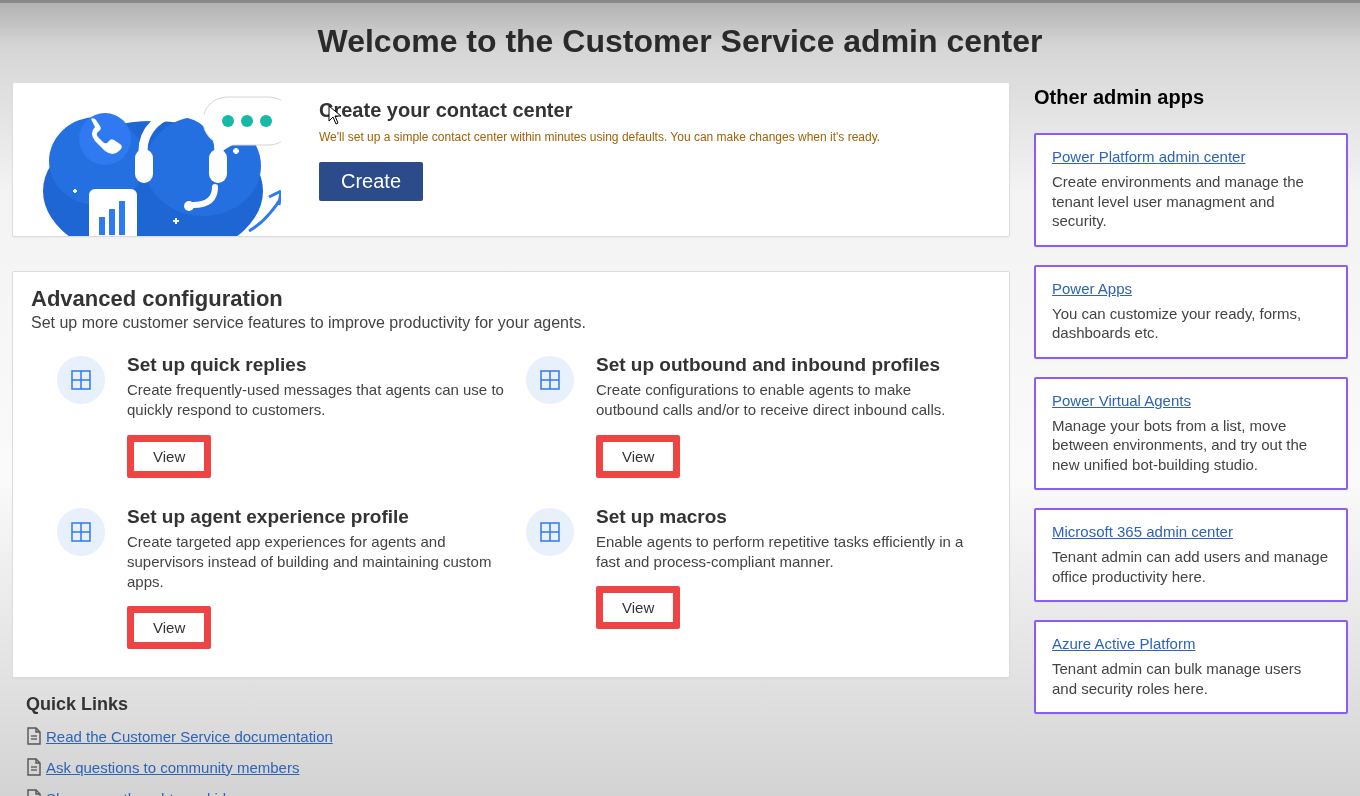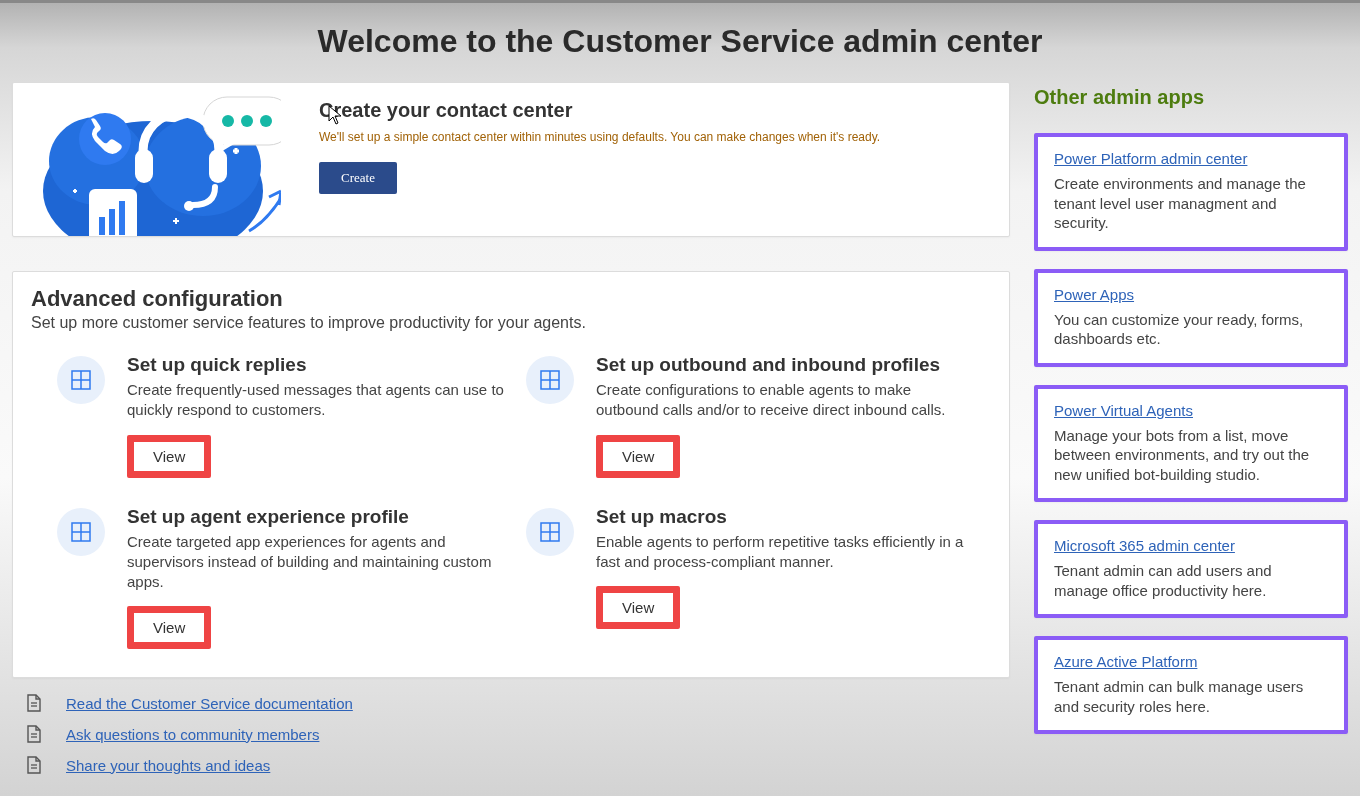--- a/index.html
+++ b/index.html
@@ -73,24 +73,23 @@
   .hero-body p {
     margin: 0 0 18px 0;
     font-size: 12px;
     color: #a16207;
   }
   .btn-primary {
     background: #2b4b8b;
     color: #fff;
     border: none;
     padding: 8px 22px;
-    font-size: 13px;
+    font-size: 20px;
     border-radius: 2px;
     cursor: pointer;
-    font-family: Liberation Serif, serif;
   }
 
   .advanced-card {
     margin-top: 34px;
     padding: 14px 24px 28px 18px;
   }
   .advanced-card h2 {
     font-size: 22px;
     font-weight: 600;
     margin: 0;
@@ -154,39 +153,39 @@
   }
   .quick-links h3 {
     font-size: 18px;
     font-weight: 600;
     margin: 0 0 12px 0;
     color: #333;
   }
   .ql-item {
     display: flex;
     align-items: center;
-    gap: 24px;
+    gap: 4px;
     margin-bottom: 13px;
   }
   .ql-item a {
     color: #2e63b8;
     font-size: 15px;
     text-decoration: underline;
     cursor: pointer;
   }
 
   .right-col h2 {
     font-size: 20px;
     font-weight: 600;
     margin: 4px 0 24px 0;
-    color: #4d7c0f;
+    color: #000000;
   }
   .app-card {
     background: #fff;
-    border: 4px solid #8b5cf6;
+    border: 2px solid #8b5cf6;
     border-radius: 2px;
     padding: 13px 16px 14px 16px;
     margin-bottom: 18px;
     box-shadow: 0 1px 2px rgba(0,0,0,0.04);
   }
   .app-card a {
     color: #2e63b8;
     font-size: 15px;
     text-decoration: underline;
     cursor: pointer;
@@ -321,20 +320,21 @@
             <div class="feat-body">
               <h3>Set up macros</h3>
               <p>Enable agents to perform repetitive tasks efficiently in a fast and process-compliant manner.</p>
               <button class="btn-outline">View</button>
             </div>
           </div>
         </div>
       </div>
 
       <div class="quick-links">
+        <h3>Quick Links</h3>
         <div class="ql-item">
           <span>
             <svg width="16" height="18" viewBox="0 0 16 18">
                 <path d="M2 1 h8 l4 4 v12 h-12 z" fill="none" stroke="#555" stroke-width="1.4"></path>
                 <path d="M10 1 v4 h4" fill="none" stroke="#555" stroke-width="1.4"></path>
                 <line x1="5" y1="9" x2="11" y2="9" stroke="#555" stroke-width="1.3"></line>
                 <line x1="5" y1="12" x2="11" y2="12" stroke="#555" stroke-width="1.3"></line>
               </svg>
           </span>
           <a>Read the Customer Service documentation</a>

